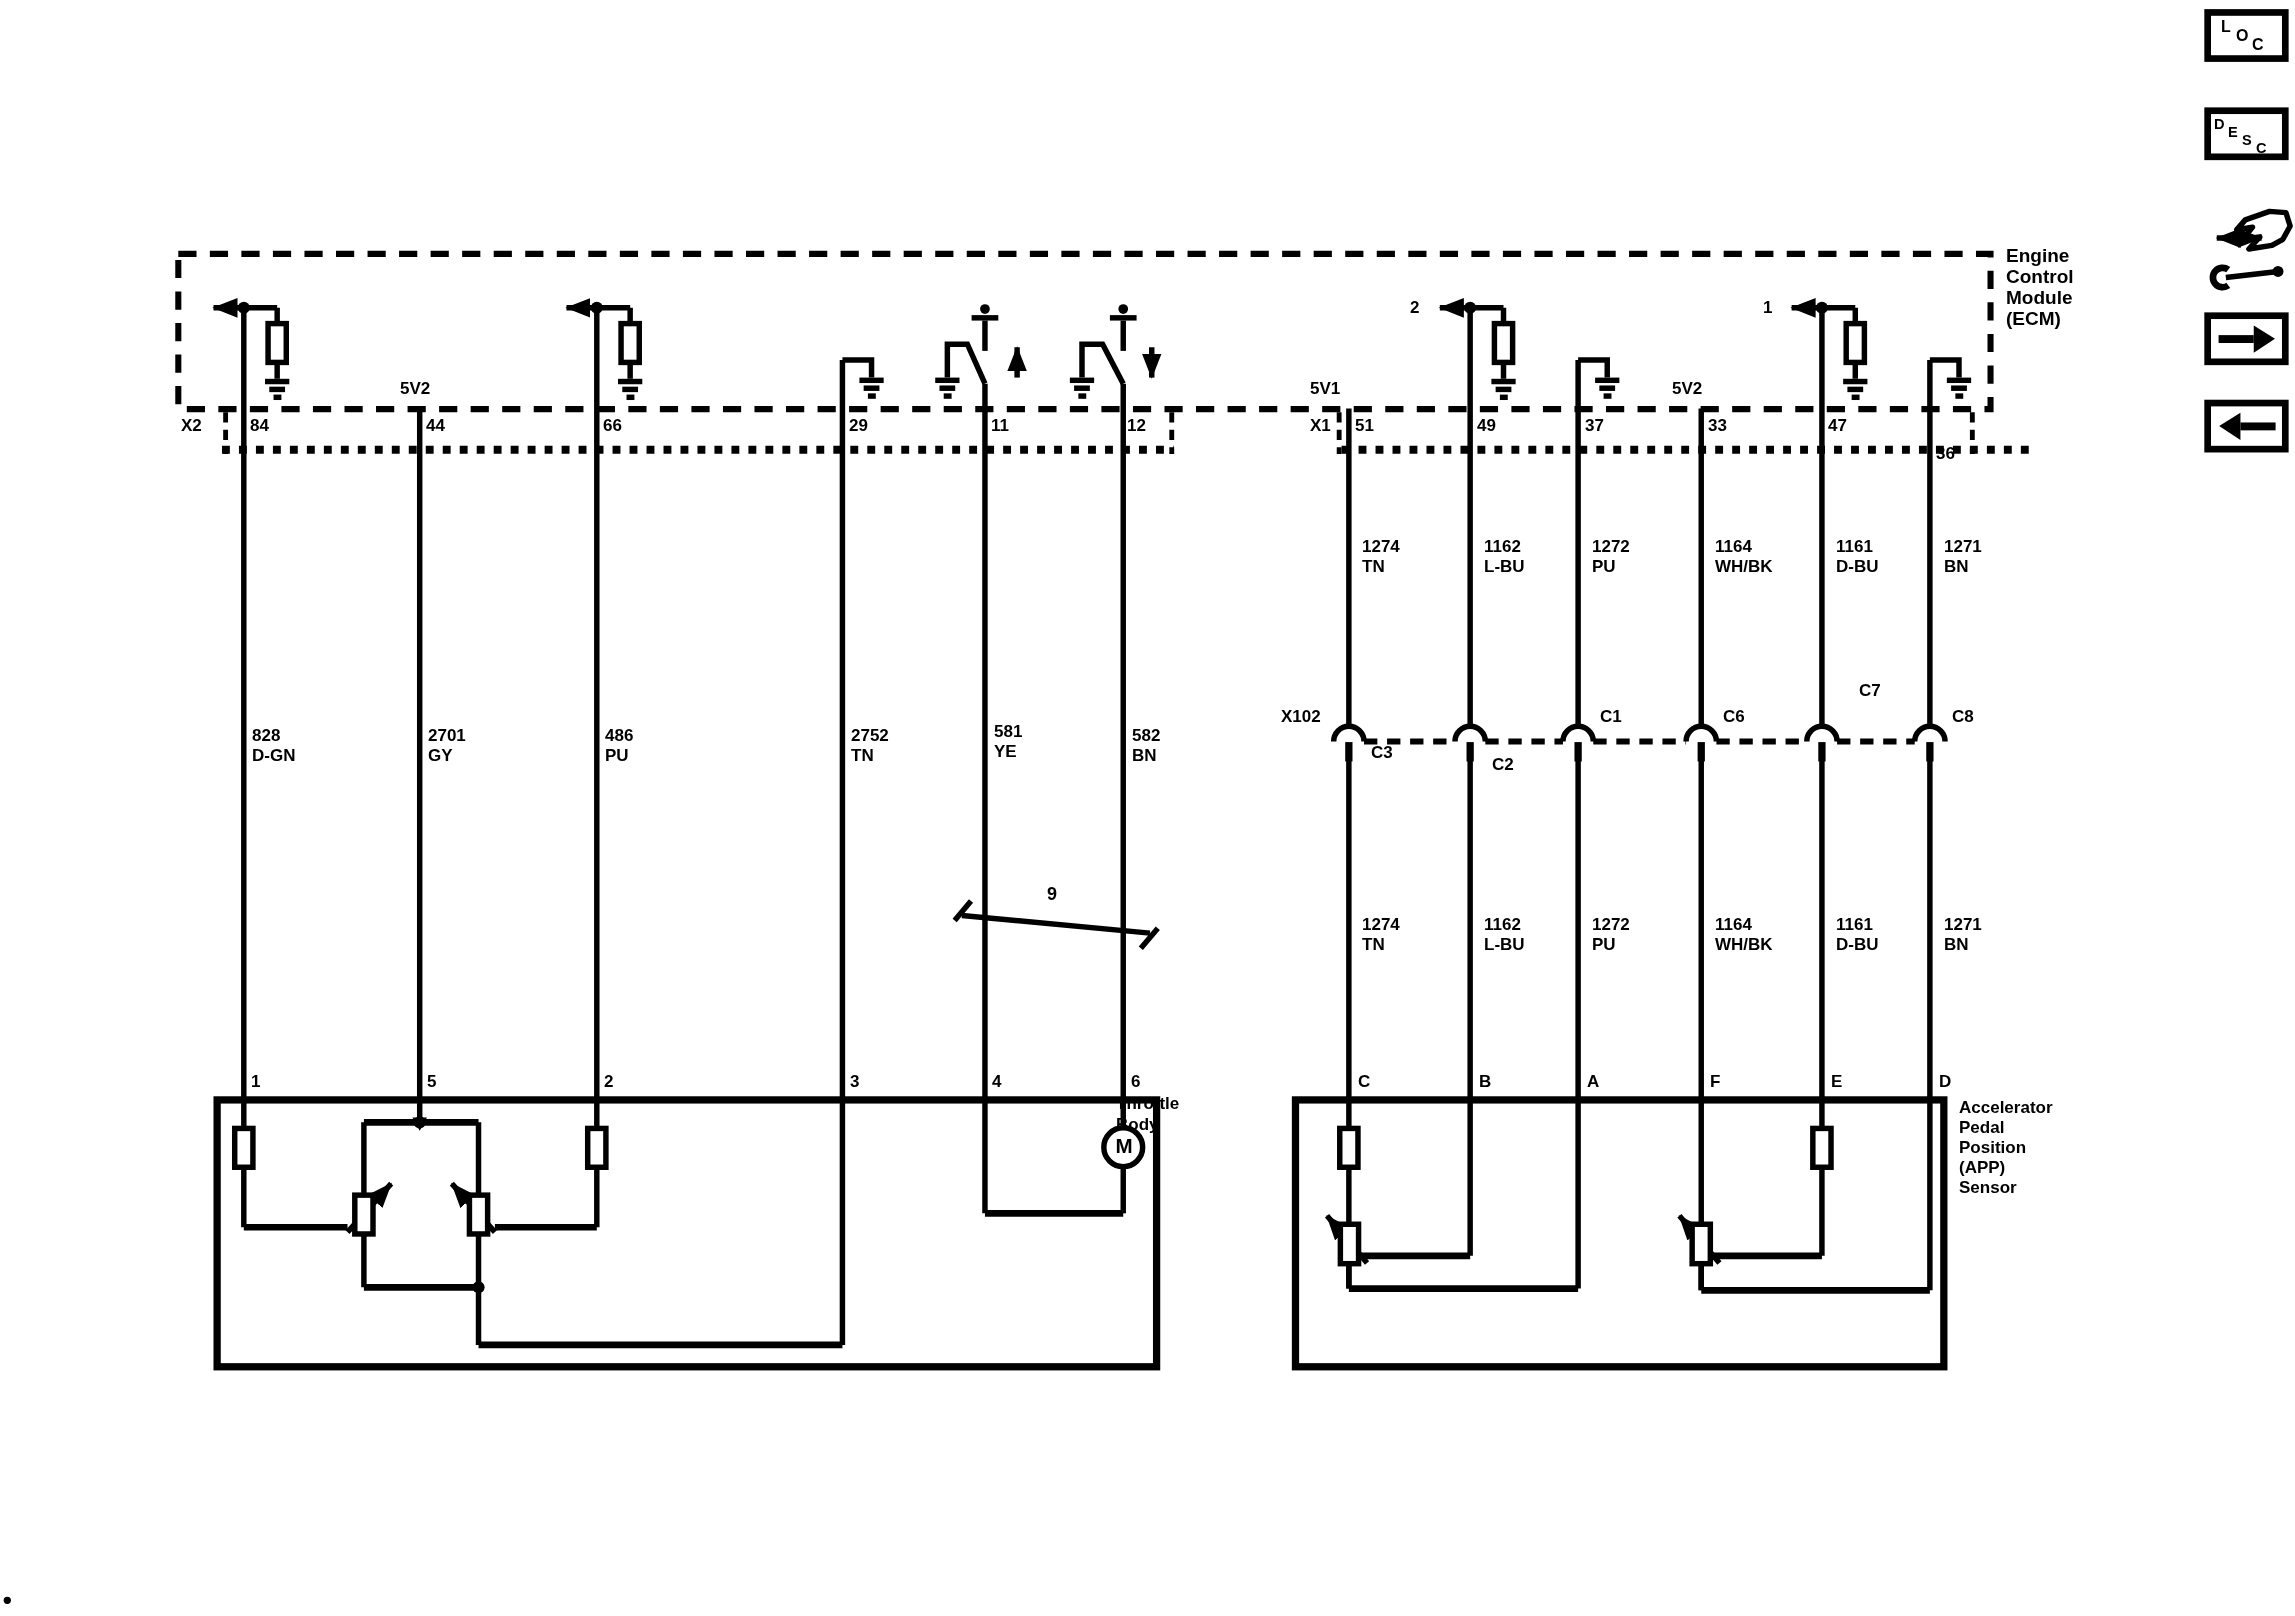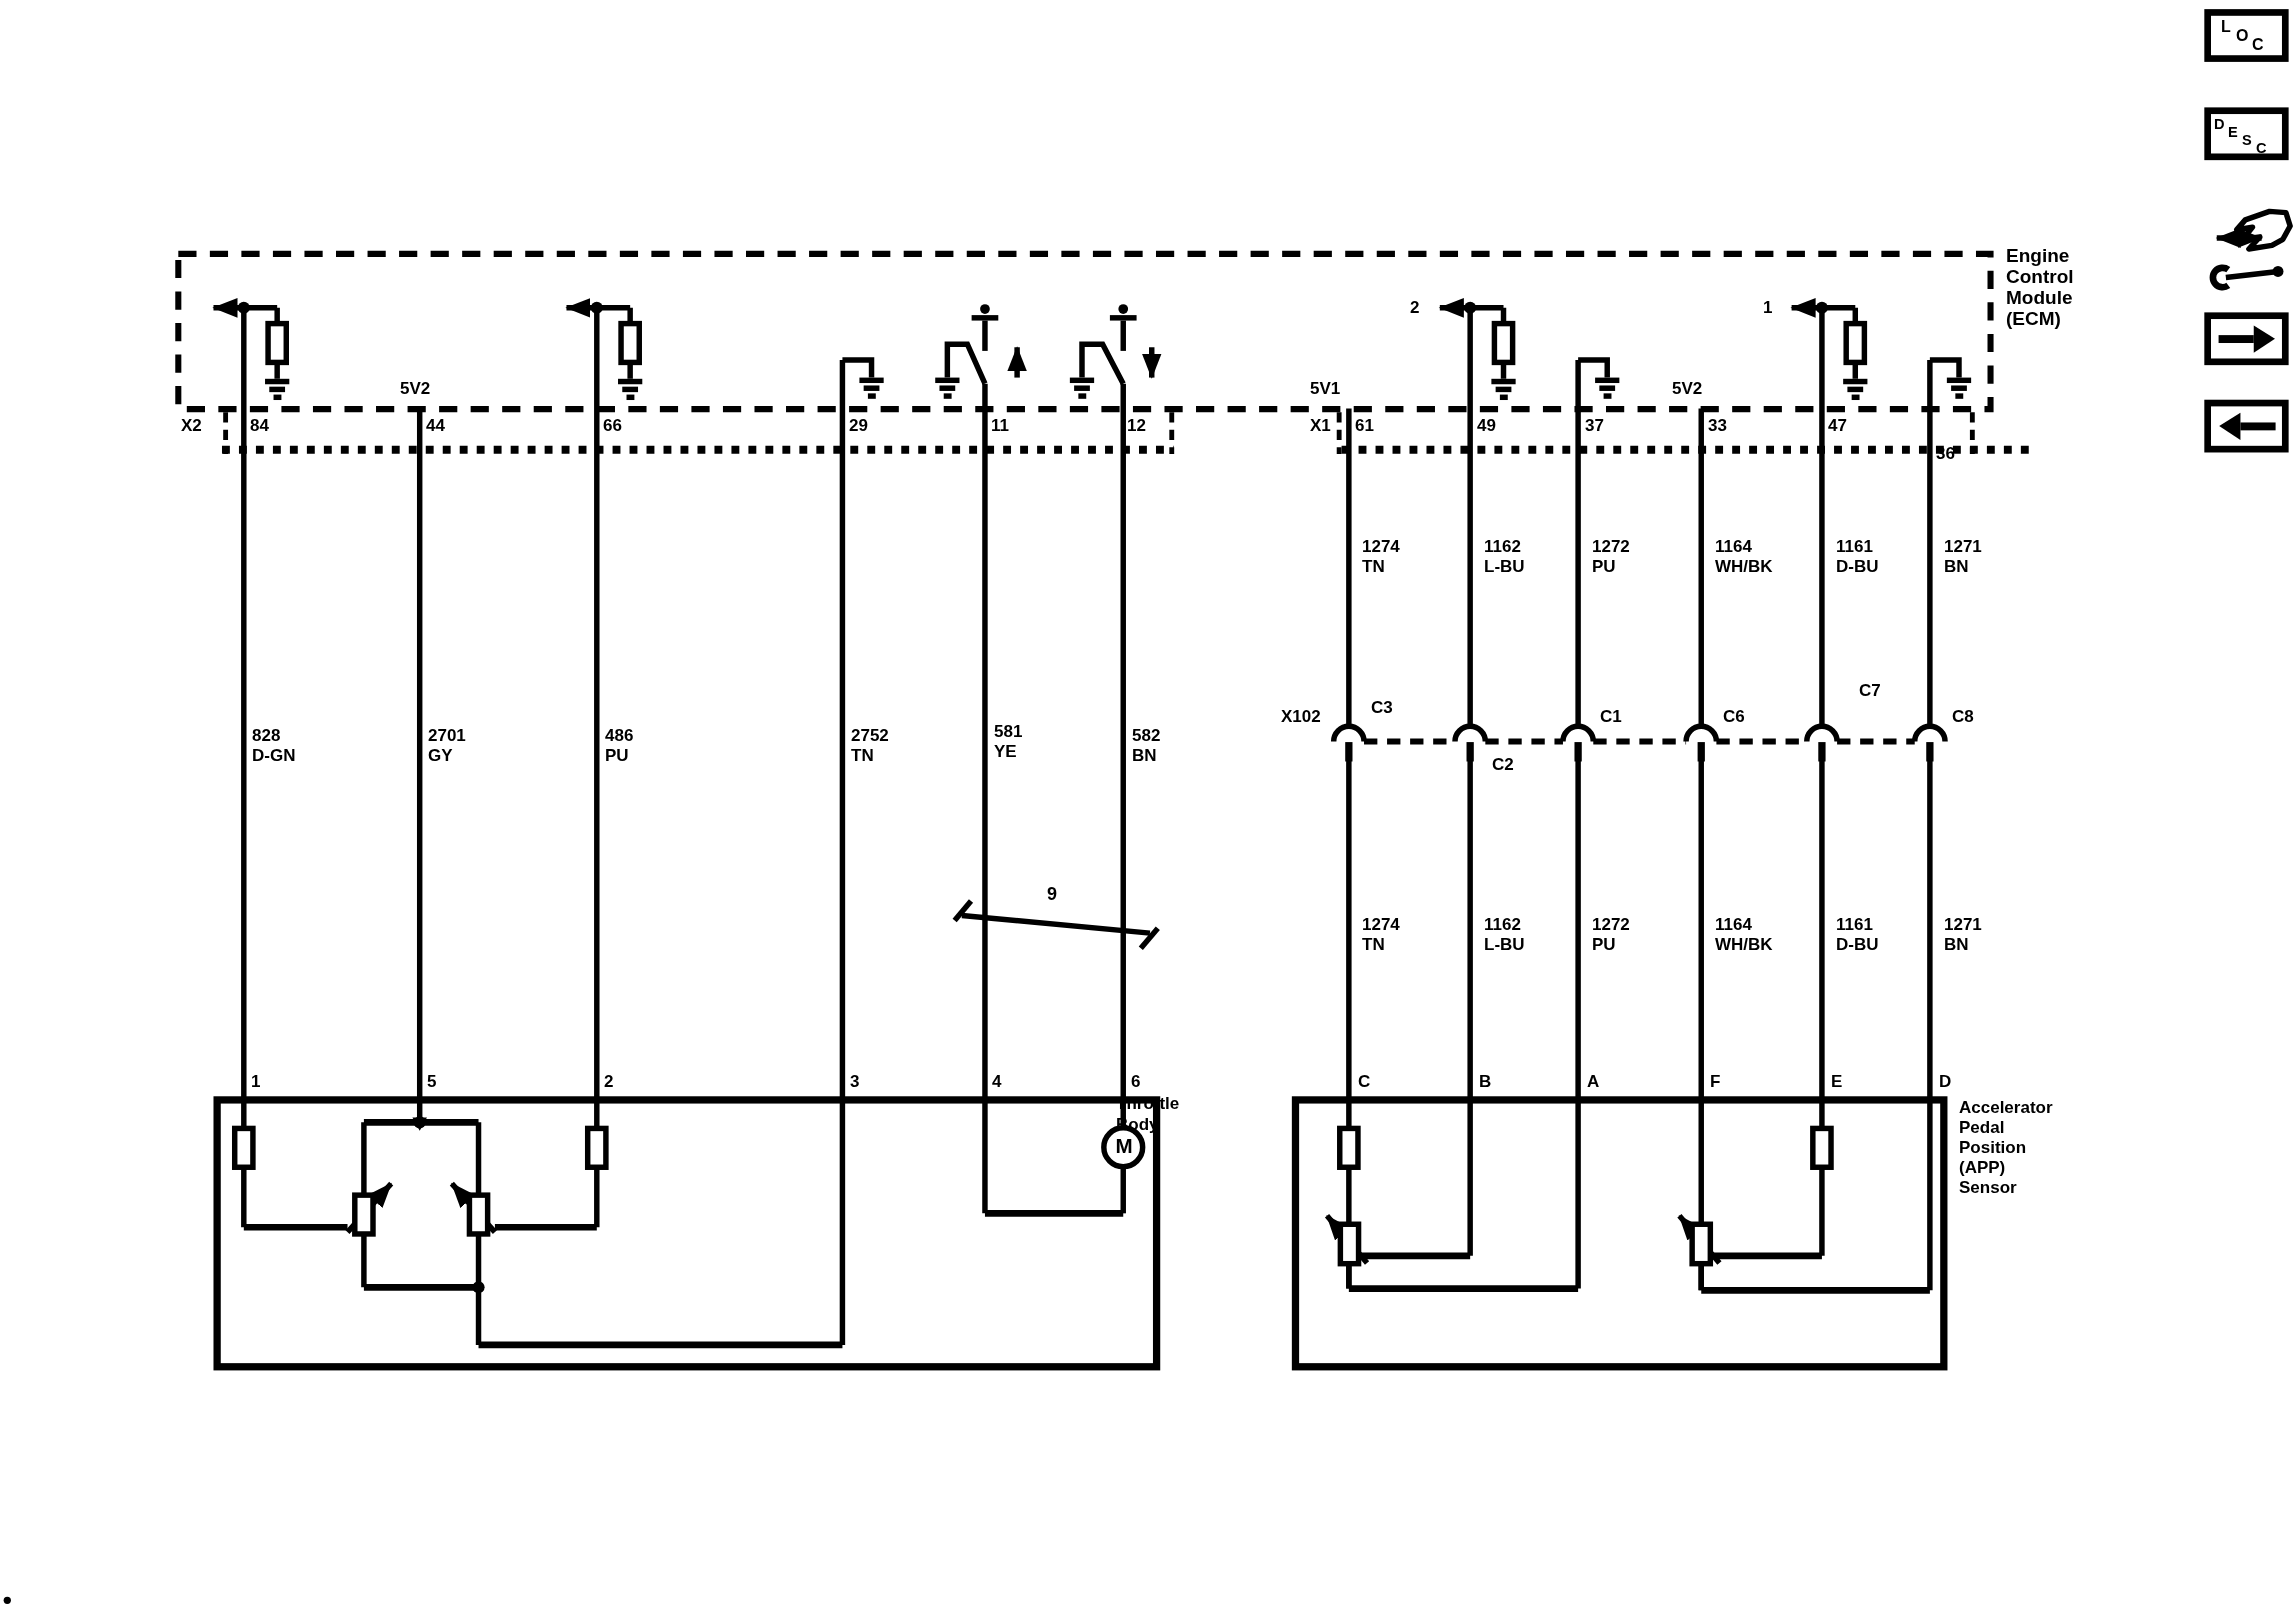--- a/index.html
+++ b/index.html
@@ -232,21 +232,21 @@
 <div class="t" style="left:181px;top:416px;">X2</div>
 <div class="t" style="left:1310px;top:416px;">X1</div>
 
 <div class="t" style="left:250px;top:416px;">84</div>
 <div class="t" style="left:426px;top:416px;">44</div>
 <div class="t" style="left:603px;top:416px;">66</div>
 <div class="t" style="left:849px;top:416px;">29</div>
 <div class="t" style="left:991px;top:416px;">11</div>
 <div class="t" style="left:1127px;top:416px;">12</div>
 
-<div class="t" style="left:1355px;top:416px;">61</div>
+<div class="t" style="left:1355px;top:416px;">51</div>
 <div class="t" style="left:1477px;top:416px;">49</div>
 <div class="t" style="left:1585px;top:416px;">37</div>
 <div class="t" style="left:1708px;top:416px;">33</div>
 <div class="t" style="left:1828px;top:416px;">47</div>
 <div class="t" style="left:1936px;top:416px;margin-top:28px;">36</div>
 
 <div class="t" style="left:1410px;top:298px;">2</div>
 <div class="t" style="left:1763px;top:298px;">1</div>
 
 <div class="t t2" style="left:2006px;top:245px;font-size:19px;line-height:21px;">
@@ -325,21 +325,21 @@
 <div class="t" style="left:1836px;top:915px;">
       <div>1161</div>
       <div>D-BU</div>
     </div>
 <div class="t" style="left:1944px;top:915px;">
       <div>1271</div>
       <div>BN</div>
     </div>
 
 <div class="t" style="left:1281px;top:707px;">X102</div>
-<div class="t" style="left:1371px;top:698px;">C3</div>
+<div class="t" style="left:1371px;top:743px;">C3</div>
 <div class="t" style="left:1492px;top:707px;margin-top:48px;">C2</div>
 <div class="t" style="left:1600px;top:707px;">C1</div>
 <div class="t" style="left:1723px;top:707px;">C6</div>
 <div class="t" style="left:1844px;top:681px;margin-left:15px;">C7</div>
 <div class="t" style="left:1952px;top:707px;">C8</div>
 
 <div class="t" style="left:1047px;top:884px;font-size:18px;">9</div>
 
 <div class="t" style="left:251px;top:1072px;">1</div>
 <div class="t" style="left:427px;top:1072px;">5</div>

